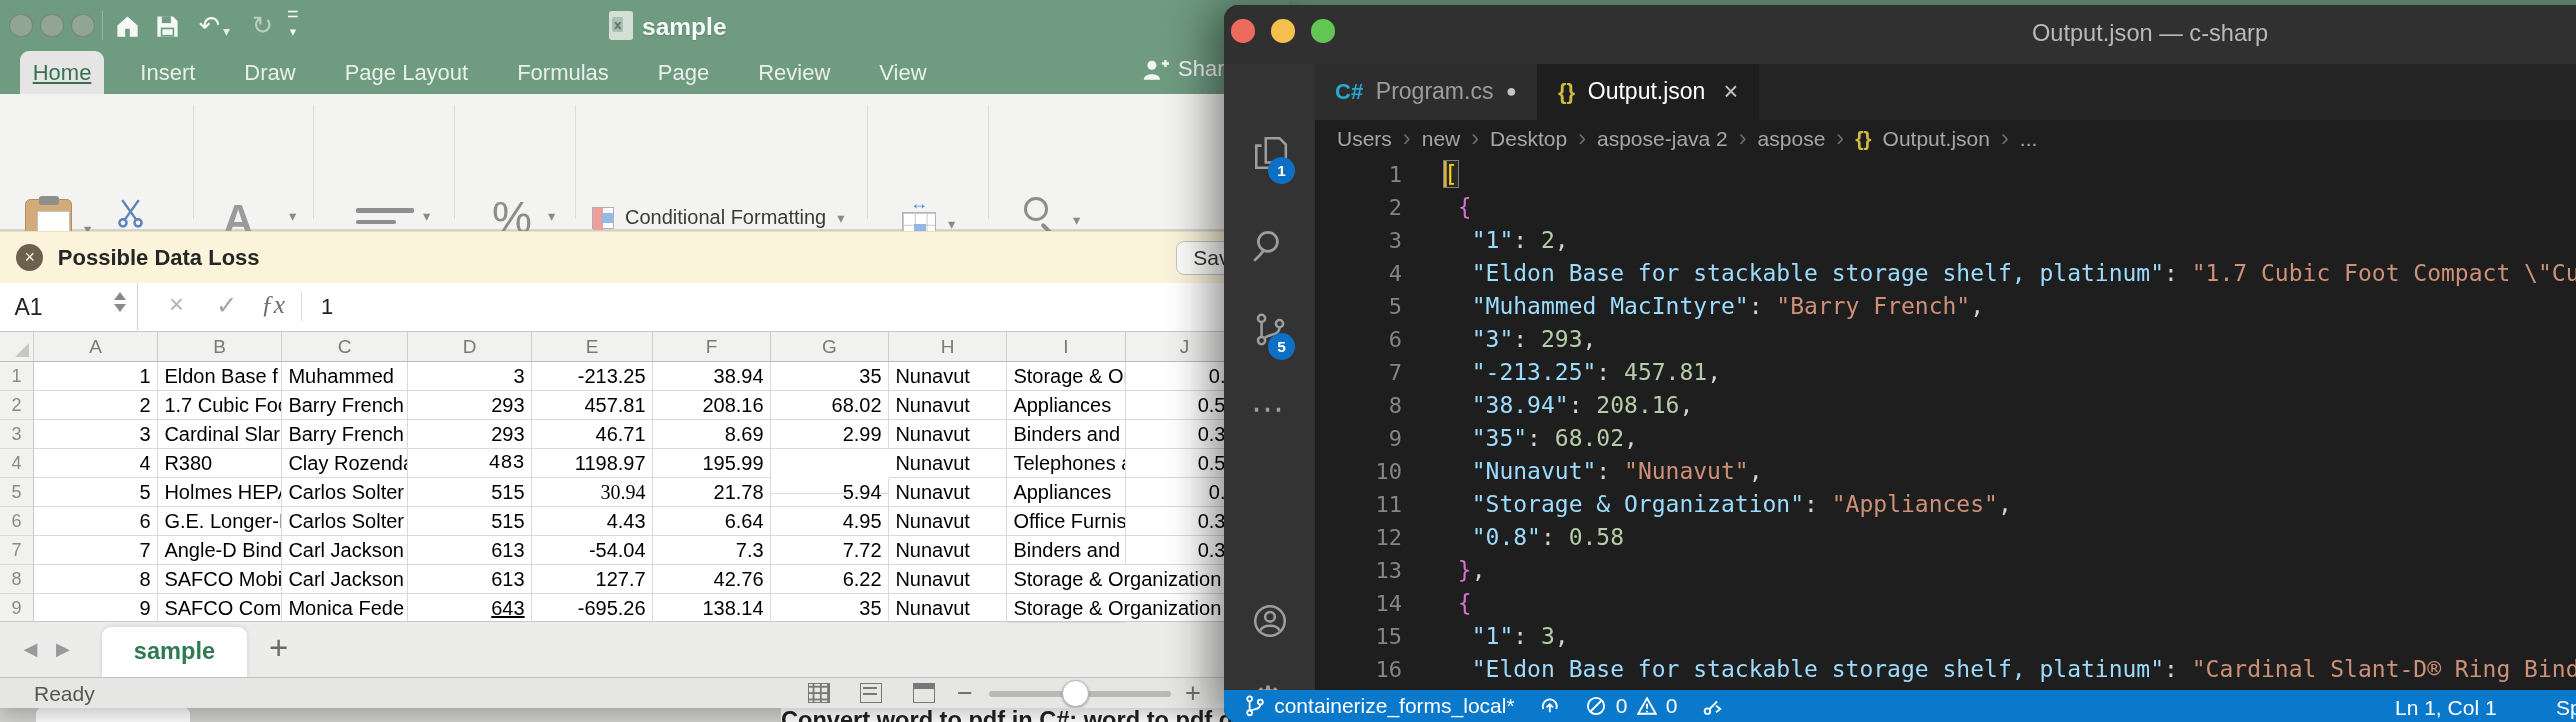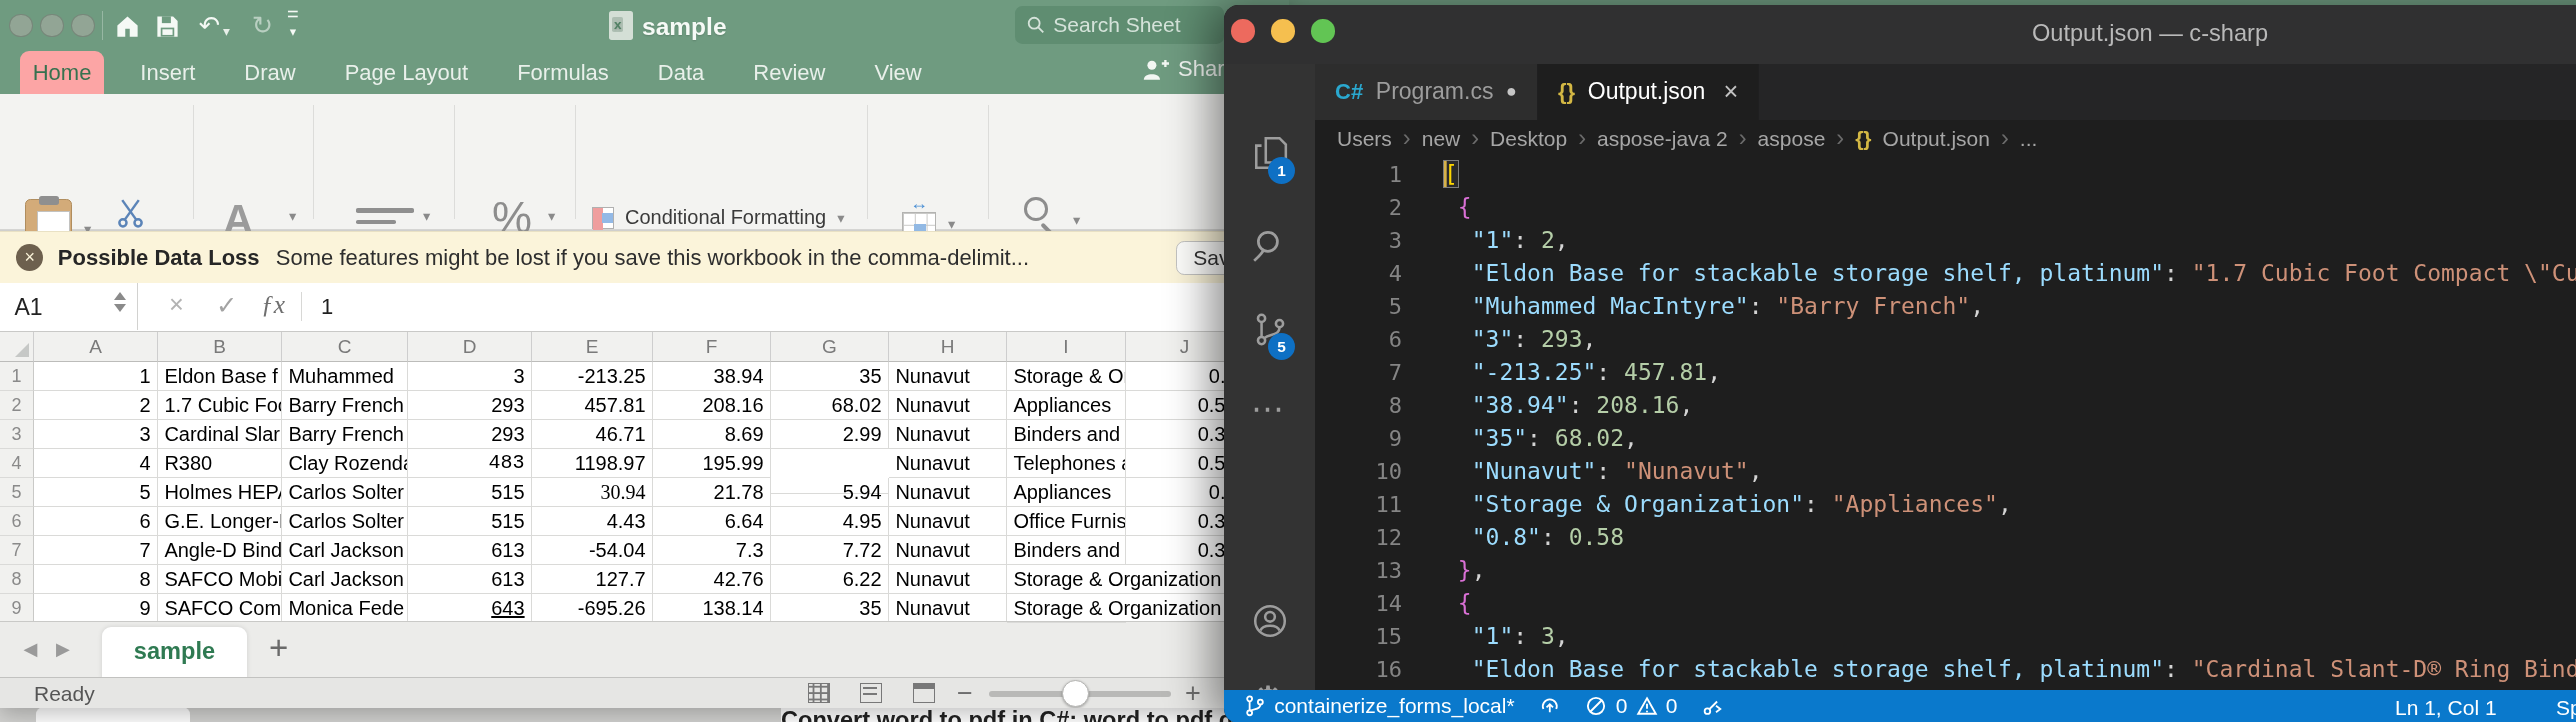--- a/index.html
+++ b/index.html
@@ -23,21 +23,21 @@
   .qa-svg { position:absolute; top:12.7px; }
   .xl-title { position:absolute; left:441px; top:11px; width:454px; text-align:center; font-size:24.5px; font-weight:bold; color:#f6faf6; text-shadow:0 0.9px 1.8px rgba(0,0,0,.15); }
   .xl-title .doc { display:inline-block; vertical-align:-5.4px; width:23.6px; height:29px; background:#e6ebe6; border-radius:2.7px; margin-right:9px; opacity:.85; position:relative; }
   .xl-title .doc i { position:absolute; left:2.7px; top:6.4px; font-style:normal; font-size:13.6px; font-weight:bold; color:#4c7d60; background:#b9c6bc; border-radius:1.8px; padding:0 1.8px; }
   .xl-search { left:1015px; top:6.4px; width:209px; height:38px; background:#61906f40; background-color:#5f8d71; border-radius:7.3px; display:flex; align-items:center; color:#d5e3da; font-size:21px; }
   .xl-search svg { margin:0 7.3px 0 11px; }
 
   .xl-tabbar { left:0; top:51px; width:1289px; height:44px; background:#6f9b80; }
   .xl-tabs { position:absolute; left:20px; top:0; height:44px; display:flex; gap:23.6px; align-items:stretch; }
   .xl-tab { padding:0 12.7px; display:flex; align-items:center; font-size:22px; color:#e9f0ea; }
-  .xl-tab.active { background:#fca5a5; border-radius:9px 9px 0 0; color:#37714f; }
+  .xl-tab.active { background:#e5e5e5; border-radius:9px 9px 0 0; color:#37714f;text-decoration:underline; }
   .xl-share { position:absolute; left:1142px; top:5.4px; display:flex; align-items:center; gap:9px; color:#f2f6f2; font-size:22px; }
 
   .xl-ribbon { left:0; top:94px; width:1289px; height:136px; background:#f3f3f1; border-bottom:0.9px solid #d5d5d3; }
   .rb-div { position:absolute; top:11px; width:0.9px; height:114px; background:#dcdcda; }
   .rb-label { position:absolute; font-size:20px; color:#5c5c5c; text-align:center; }
   .rb-caret { position:absolute; font-size:14.5px; color:#8a8a8a; }
   .clipboard { position:absolute; left:25.4px; top:105px; width:47px; height:58px; background:#d3ab79; border-radius:5.4px; border:0.9px solid #b08d5e; }
   .clipboard .clip { position:absolute; left:12.7px; top:-3.6px; width:20px; height:9px; background:#8f8f8f; border-radius:2.7px; }
   .clipboard .page { position:absolute; left:11px; top:11px; width:33px; height:44px; background:#fff; border:0.9px solid #c2c2c0; }
   .copy-ic { position:absolute; width:20px; height:25.4px; border:1.8px solid #9a9a9a; background:#fff; }
@@ -174,37 +174,30 @@
         </svg>
       <span class="qa-ic" style="left:194px; width:31px">↶</span>
       <span class="qa-ic" style="left:223px; top:18px; font-size:13.6px; color:#e8efe9">▾</span>
       <span class="qa-ic" style="left:247px; width:31px; color:#b9cfc1">↻</span>
       <span class="qa-ic" style="left:287px; top:7.3px; font-size:20px; line-height:14.5px">=<br><span style="font-size:12.7px">▾</span></span>
 
       <div class="xl-title">
         <span class="doc"><i>x</i></span><span>sample</span>
       </div>
 
-      <div class="xl-search abs">
-        <svg width="20" height="20" viewBox="0 0 22 22">
-            <circle cx="9" cy="9" r="6" fill="none" stroke="#d5e3da" stroke-width="2"></circle>
-            <line x1="13.5" y1="13.5" x2="19" y2="19" stroke="#d5e3da" stroke-width="2"></line>
-          </svg>
-        <span>Search Sheet</span>
-      </div>
     </div>
 
     <div class="xl-tabbar abs">
       <div class="xl-tabs" id="xl-tabs">
           <div class="xl-tab active">Home</div>
           <div class="xl-tab">Insert</div>
           <div class="xl-tab">Draw</div>
           <div class="xl-tab">Page Layout</div>
           <div class="xl-tab">Formulas</div>
-          <div class="xl-tab">Data</div>
+          <div class="xl-tab">Page</div>
           <div class="xl-tab">Review</div>
           <div class="xl-tab">View</div>
         </div>
       <div class="xl-share">
         <svg width="27" height="23.6" viewBox="0 0 30 26">
             <circle cx="11" cy="8" r="5" fill="#f2f6f2"></circle>
             <path d="M2 24 C2 16 20 16 20 24 Z" fill="#f2f6f2"></path>
             <path d="M22 6 h8 M26 2 v8" stroke="#f2f6f2" stroke-width="2.6"></path>
           </svg>
         <span>Share</span>
@@ -282,21 +275,20 @@
       <div class="rb-label" style="left:882px; top:189px; width:73px">Cells</div>
 
       <div class="mag" style="left:1024px; top:103px"></div>
       <span class="rb-caret" style="left:1073px; top:118px">▾</span>
       <div class="rb-label" style="left:1002px; top:189px; width:82px">Editing</div>
     </div>
 
     <div class="xl-warning abs">
       <div class="warn-ic">×</div>
       <span class="warn-strong">Possible Data Loss</span>
-      <span class="warn-msg">Some features might be lost if you save this workbook in the comma-delimit...</span>
       <div class="warn-btn">Save As...</div>
     </div>
 
     <div class="xl-formula abs">
       <div class="namebox">
         <span>A1</span>
         <div class="stepper">
             <i class="up"></i>
             <i class="dn"></i>
           </div>

